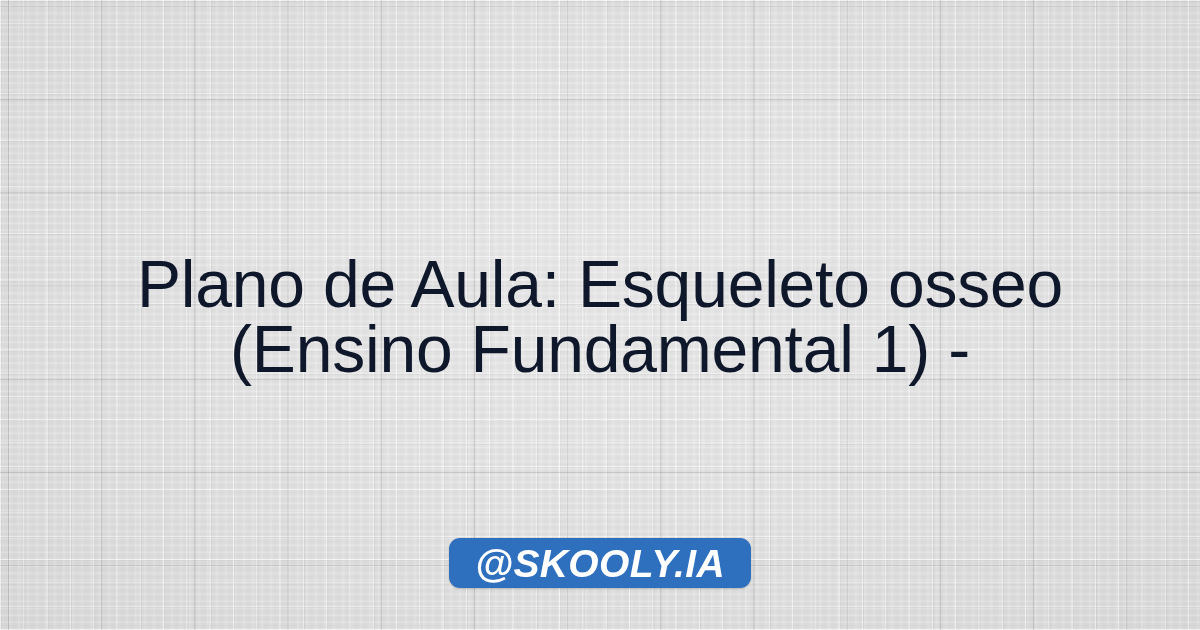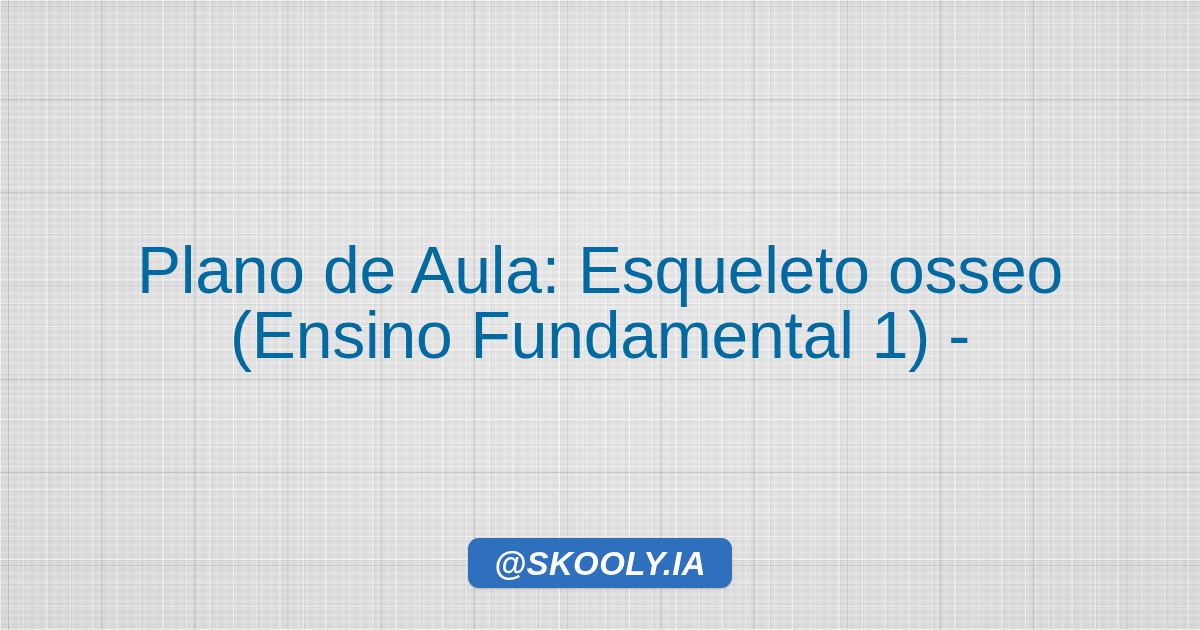--- a/index.html
+++ b/index.html
@@ -100,26 +100,26 @@
     left: 0;
     right: 0;
     top: 238px;
     text-align: center;
     padding: 0 40px;
     box-sizing: border-box;
     z-index: 3;
   }
 
   .title {
-    margin: 0;
+    margin: 14px;
     font-family: "Liberation Sans", sans-serif;
     font-size: 66px;
     line-height: 65px;
     font-weight: 400;
-    color: #0369a1;
+    color: #0f172a;
     letter-spacing: -0.2px;
     white-space: pre-line;
   }
 
   
   .badge-row {
     position: absolute;
     left: 0;
     right: 0;
     top: 538px;
@@ -134,21 +134,21 @@
     justify-content: center;
     height: 50px;
     padding: 0 26px;
     border-radius: 11px;
     background-color: #2e6fbe;
     box-shadow: 0 1px 2px rgba(0,0,0,0.18);
   }
 
   .badge-text {
     font-family: "Liberation Sans", sans-serif;
-    font-size: 33px;
+    font-size: 39px;
     line-height: 31px;
     font-weight: 700;
     font-style: italic;
     color: #ffffff;
     letter-spacing: 0.4px;
     white-space: nowrap;
   }
 </style>
 </head>
 <body>

